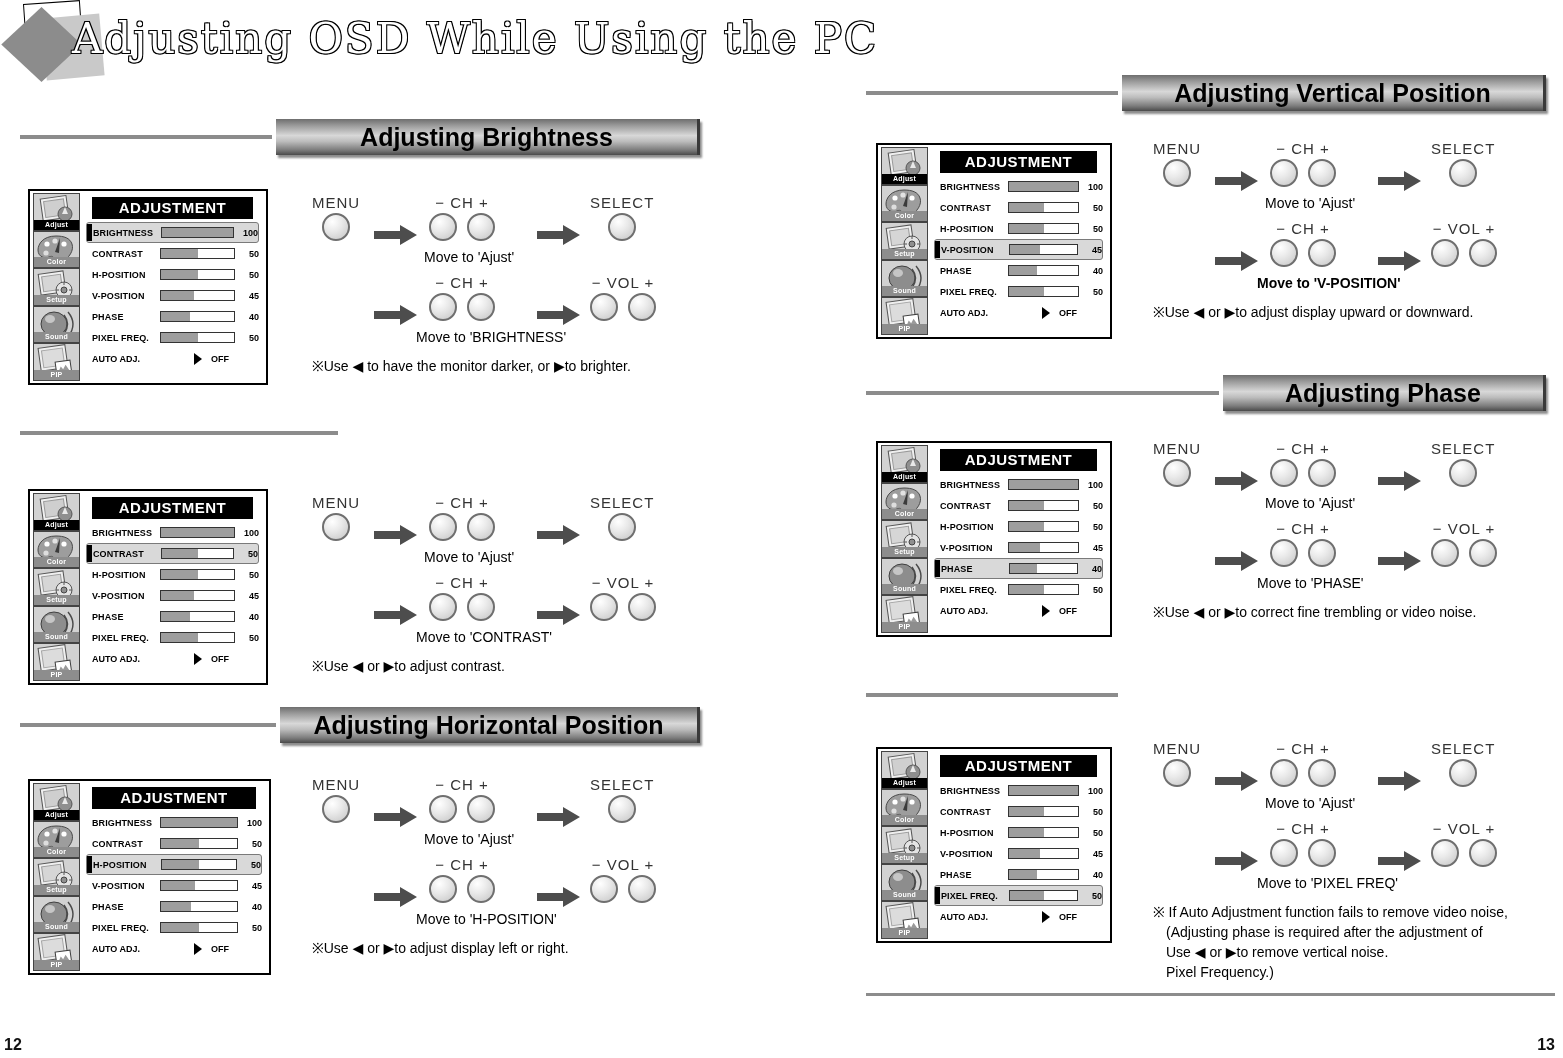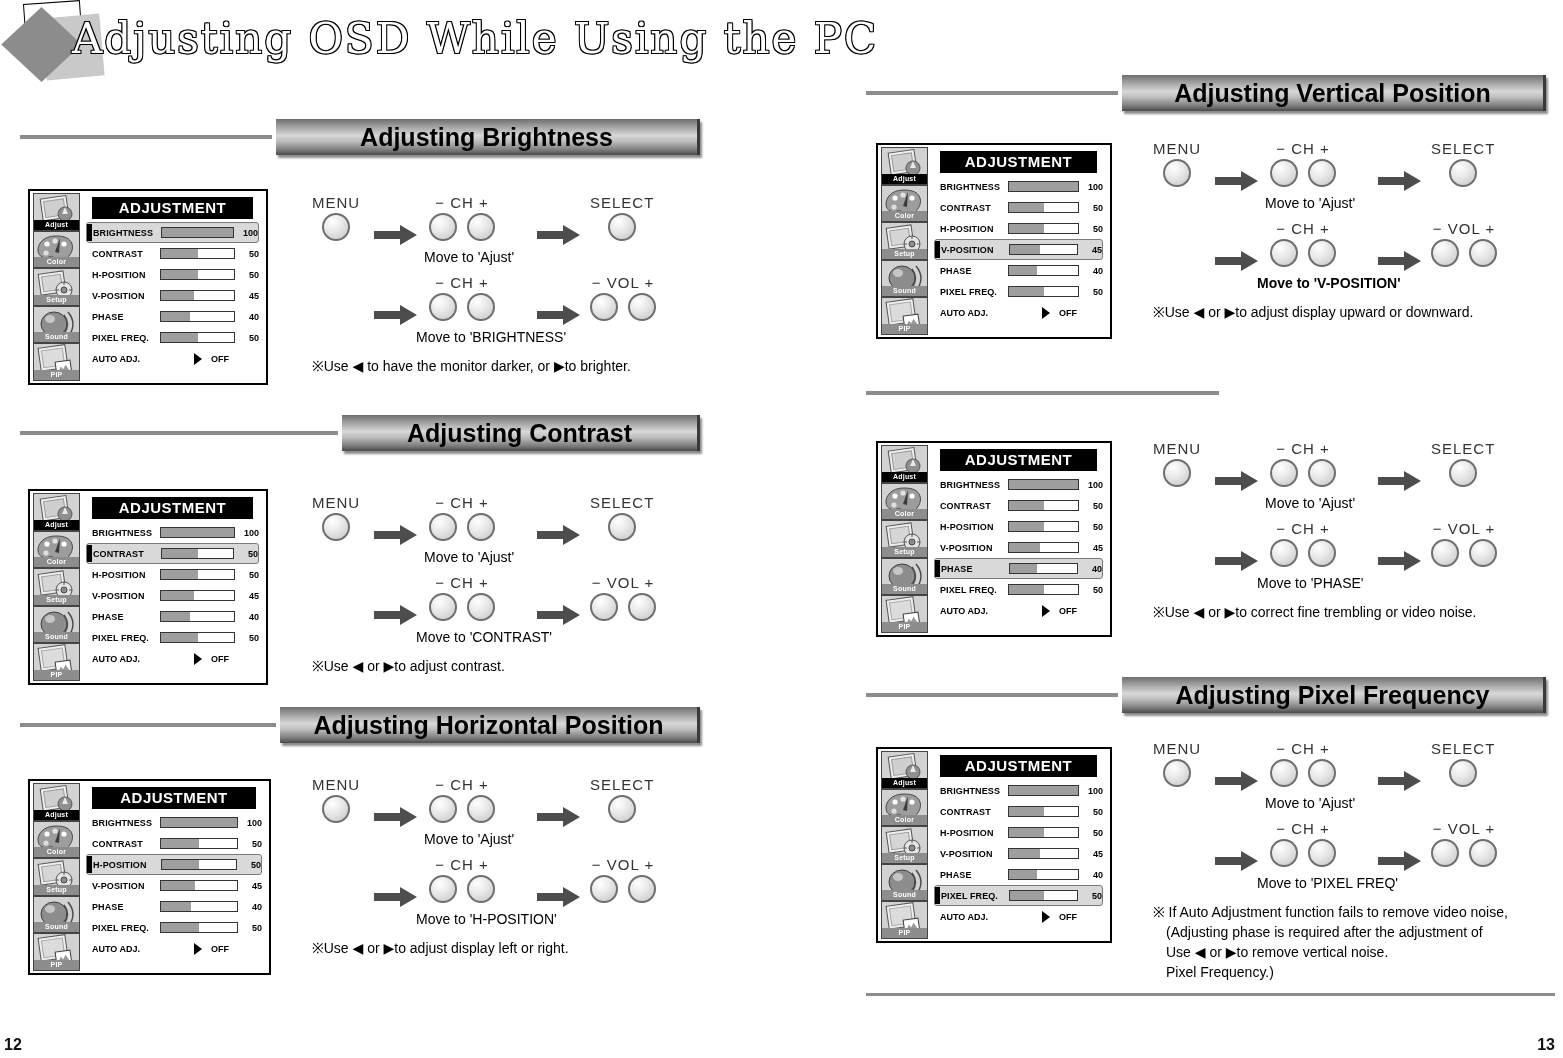--- a/index.html
+++ b/index.html
@@ -378,23 +378,20 @@
       </div>
     </div>
     <div class="move-label" style="left:104px; top:135px;">Move to 'BRIGHTNESS'</div>
 
     <div class="note" style="left:0px; top:162px;">
           <div>※Use ◀ to have the monitor darker, or ▶to brighter.</div>
         </div>
            </div>
   <div class="section-head" style="left:20px; top:415px; width:680px;">
     <div class="rule" style="width:318px;"></div>
-    <div class="bar" style="width:358px;">
-      <span>Adjusting Contrast</span>
-    </div>
   </div>
       <div class="osd" style="left:28px; top:489px; width:240px; height:196px;">
 
     <div class="osd-side">
     <div class="osd-icon active">
       <span><svg width="45" height="38" viewBox="0 0 45 38">
       <g transform="rotate(-8 22 17)">
       <rect x="8" y="3" width="26" height="22" fill="#efefef" stroke="#555"></rect>
       <rect x="11" y="6" width="20" height="16" fill="#cfcfcf" stroke="#9a9a9a"></rect>
       </g>
@@ -948,20 +945,23 @@
       </div>
     </div>
     <div class="move-label" style="left:104px; top:135px;font-weight:bold;">Move to 'V-POSITION'</div>
 
     <div class="note" style="left:0px; top:162px;">
           <div>※Use ◀ or ▶to adjust display upward or downward.</div>
         </div>
            </div>
   <div class="section-head" style="left:866px; top:375px; width:680px;">
     <div class="rule" style="width:353px;"></div>
+    <div class="bar" style="width:323px;">
+      <span>Adjusting Phase</span>
+    </div>
   </div>
       <div class="osd" style="left:876px; top:441px; width:236px; height:196px;">
 
     <div class="osd-side">
     <div class="osd-icon active">
       <span><svg width="45" height="38" viewBox="0 0 45 38">
       <g transform="rotate(-8 22 17)">
       <rect x="8" y="3" width="26" height="22" fill="#efefef" stroke="#555"></rect>
       <rect x="11" y="6" width="20" height="16" fill="#cfcfcf" stroke="#9a9a9a"></rect>
       </g>
@@ -1135,23 +1135,20 @@
       </div>
     </div>
     <div class="move-label" style="left:104px; top:135px;">Move to 'PHASE'</div>
 
     <div class="note" style="left:0px; top:162px;">
           <div>※Use ◀ or ▶to correct fine trembling or video noise.</div>
         </div>
            </div>
   <div class="section-head" style="left:866px; top:677px; width:680px;">
     <div class="rule" style="width:252px;"></div>
-    <div class="bar" style="width:424px;">
-      <span>Adjusting Pixel Frequency</span>
-    </div>
   </div>
       <div class="osd" style="left:876px; top:747px; width:236px; height:196px;">
 
     <div class="osd-side">
     <div class="osd-icon active">
       <span><svg width="45" height="38" viewBox="0 0 45 38">
       <g transform="rotate(-8 22 17)">
       <rect x="8" y="3" width="26" height="22" fill="#efefef" stroke="#555"></rect>
       <rect x="11" y="6" width="20" height="16" fill="#cfcfcf" stroke="#9a9a9a"></rect>
       </g>

